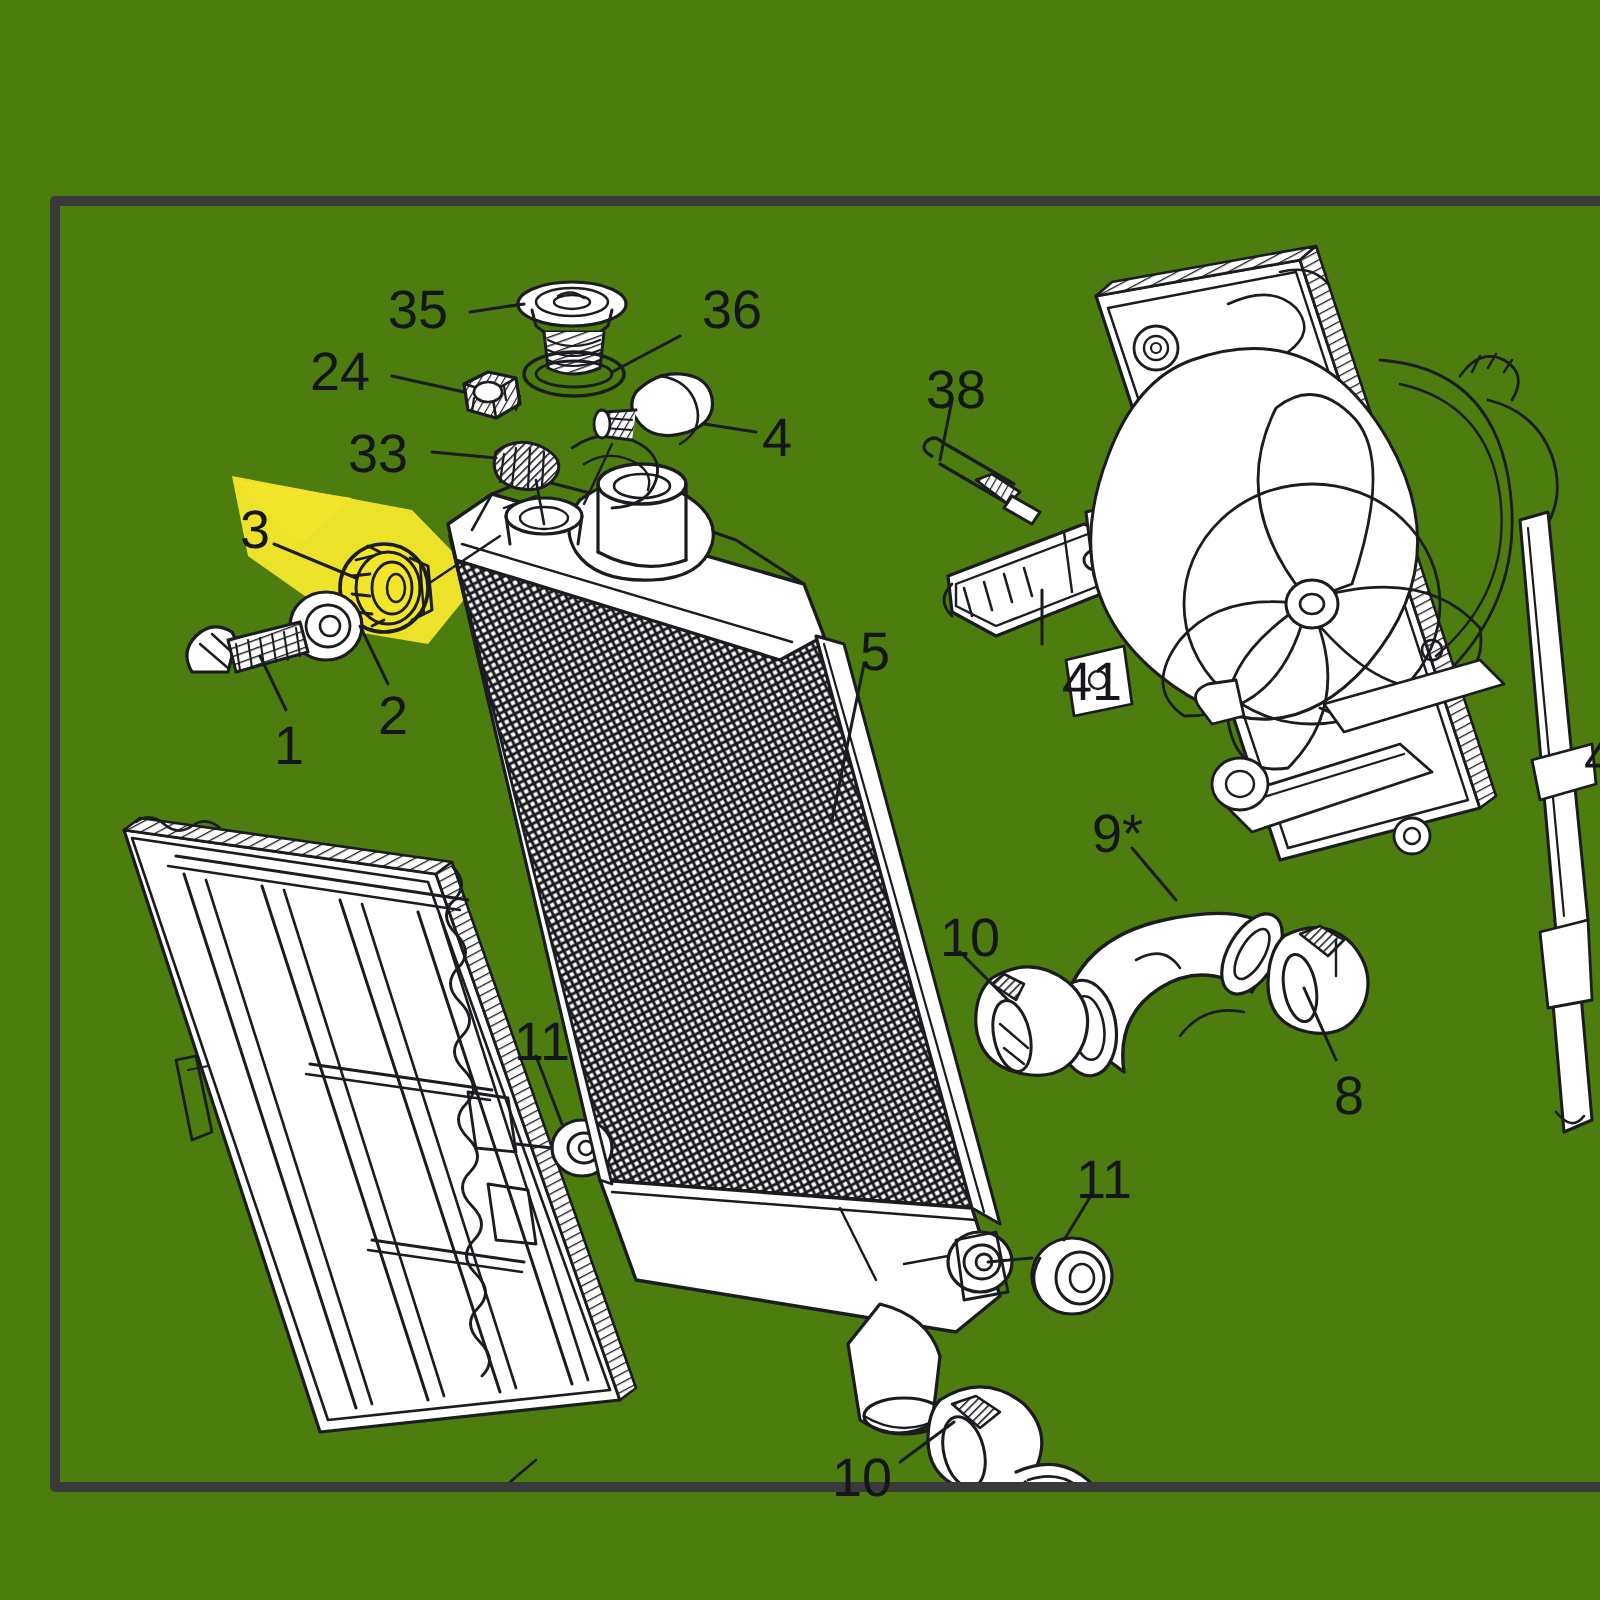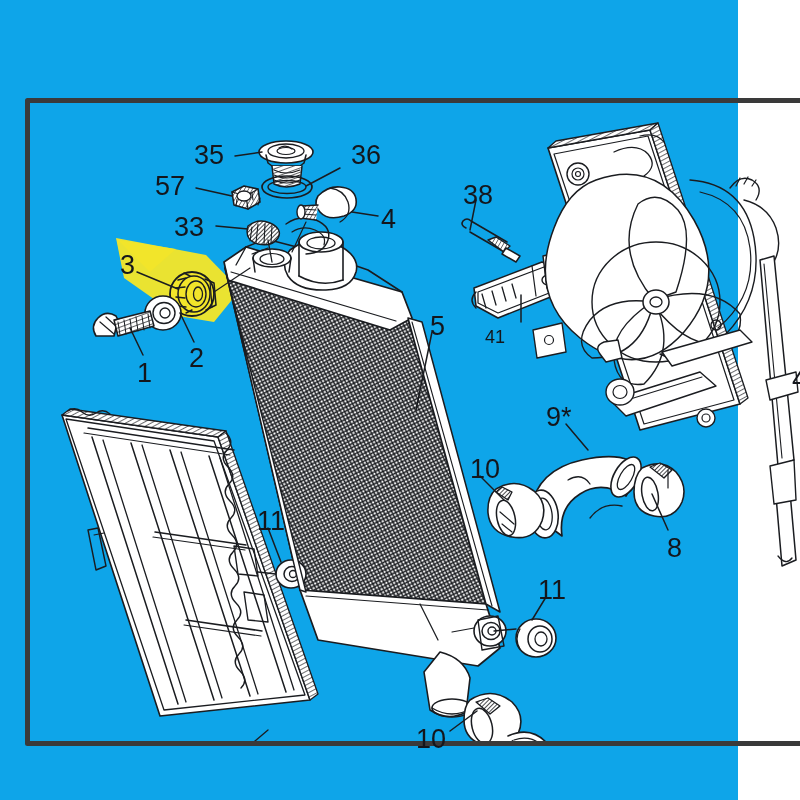--- a/index.html
+++ b/index.html
@@ -8,23 +8,23 @@
     background: #ffffff;
   }
   body {
     width: 800px;
     height: 800px;
     overflow: hidden;
     font-family: "Liberation Sans", sans-serif;
   }
   #stage {
     position: relative;
-    width: 738px;
+    width: 800px;
     height: 800px;
-    background: #0ea5e9;
+    background: #4d7c0f;
   }
   #diagram-svg {
     position: absolute;
     left: 0;
     top: 0;
     width: 800px;
     height: 800px;
   }
   .callout-label {
     position: absolute;
@@ -378,29 +378,29 @@
       <g>
         <rect id="frame-rect" x="27.5" y="100.5" fill="none" stroke="#3a3a3a" stroke-width="5" width="785" height="643"></rect>
       </g>
 
     </g>
   </svg>
 
   <div id="labels">
       <div class="callout-label" style="left: 194px; top: 142px; font-size: 27px; color: rgb(20, 22, 28);">35</div>
       <div class="callout-label" style="left: 351px; top: 142px; font-size: 27px; color: rgb(20, 22, 28);">36</div>
-      <div class="callout-label" style="left: 155px; top: 173px; font-size: 27px; color: rgb(20, 22, 28);">57</div>
+      <div class="callout-label" style="left: 155px; top: 173px; font-size: 27px; color: rgb(20, 22, 28);">24</div>
       <div class="callout-label" style="left: 174px; top: 214px; font-size: 27px; color: rgb(20, 22, 28);">33</div>
       <div class="callout-label" style="left: 381px; top: 206px; font-size: 27px; color: rgb(20, 22, 28);">4</div>
       <div class="callout-label" style="left: 463px; top: 182px; font-size: 27px; color: rgb(20, 22, 28); text-align: right;">38</div>
       <div class="callout-label" style="left: 120px; top: 252px; font-size: 27px; color: rgb(20, 22, 28);">3</div>
       <div class="callout-label" style="left: 189px; top: 345px; font-size: 27px; color: rgb(20, 22, 28);">2</div>
       <div class="callout-label" style="left: 137px; top: 360px; font-size: 27px; color: rgb(20, 22, 28);">1</div>
       <div class="callout-label" style="left: 430px; top: 313px; font-size: 27px; color: rgb(20, 22, 28);">5</div>
-      <div class="callout-label" style="left: 485px; top: 328px; font-size: 18px; color: rgb(20, 22, 28);">41</div>
+      <div class="callout-label" style="left: 531px; top: 328px; font-size: 27px; color: rgb(20, 22, 28);">41</div>
       <div class="callout-label" style="left: 546px; top: 404px; font-size: 27px; color: rgb(20, 22, 28);">9*</div>
       <div class="callout-label" style="left: 470px; top: 456px; font-size: 27px; color: rgb(20, 22, 28);">10</div>
       <div class="callout-label" style="left: 667px; top: 535px; font-size: 27px; color: rgb(20, 22, 28);">8</div>
       <div class="callout-label" style="left: 257px; top: 508px; font-size: 27px; color: rgb(20, 22, 28);">11</div>
       <div class="callout-label" style="left: 538px; top: 577px; font-size: 27px; color: rgb(20, 22, 28);">11</div>
       <div class="callout-label" style="left: 416px; top: 726px; font-size: 27px; color: rgb(20, 22, 28);">10</div>
       <div class="callout-label" style="left: 792px; top: 366px; font-size: 27px; color: rgb(20, 22, 28);">4</div>
     </div>
 
 </div>

